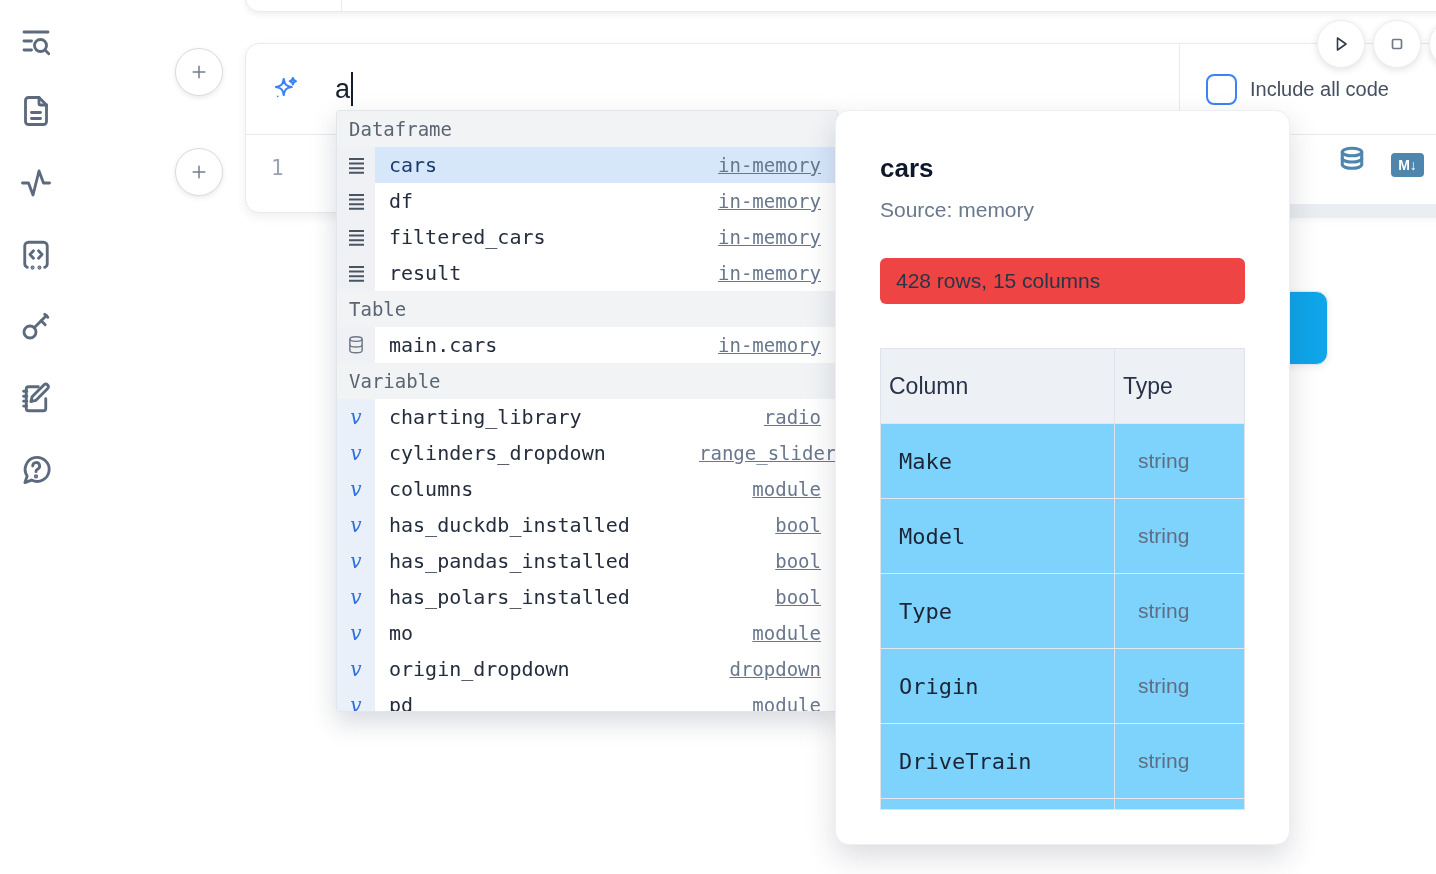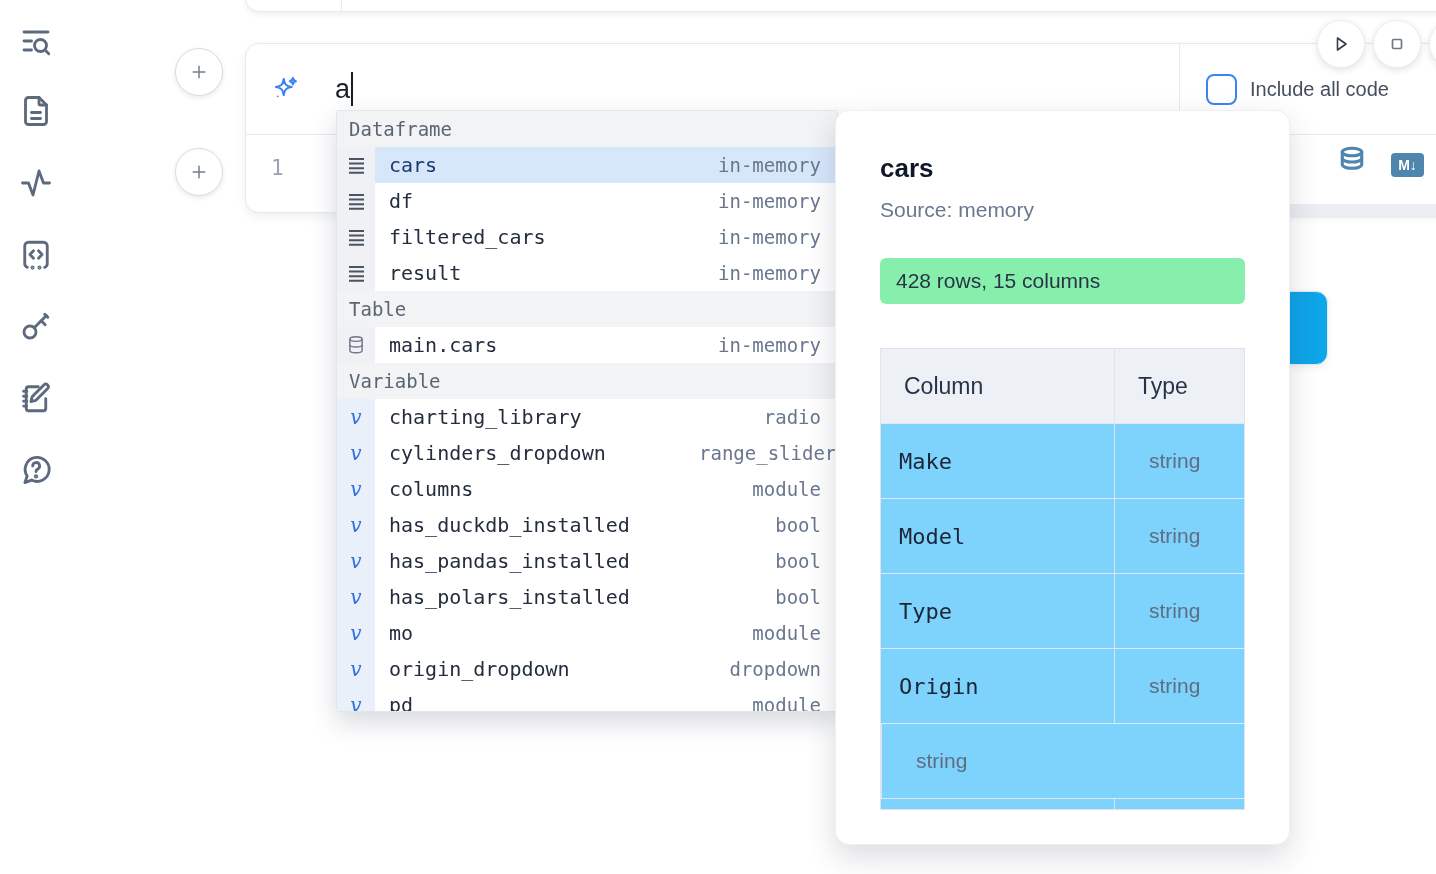--- a/index.html
+++ b/index.html
@@ -61,49 +61,49 @@
   .dd-header{height:36px;flex:none;background:#f1f3f5;color:#5a6574;font-family:"DejaVu Sans Mono",monospace;
              font-size:19px;line-height:36px;padding-left:12px;}
   .dd-item{height:36px;flex:none;display:flex;cursor:pointer;}
   .dd-gutter{width:38px;flex:none;display:flex;align-items:center;justify-content:center;background:#f0f1f4;}
   .dd-item.var .dd-gutter{background:#e9f0fa;}
   .dd-content{flex:1;display:flex;align-items:center;padding:0 16px 0 14px;min-width:0;}
   .dd-item.selected .dd-content{background:#d7e7fa;}
   .dd-label{font-family:"DejaVu Sans Mono",monospace;font-size:20px;color:#242d3d;white-space:pre;flex:none;}
   .dd-item.selected .dd-label{color:#1d3a6d;}
   .dd-type{margin-left:auto;width:122px;flex:none;text-align:right;font-family:"DejaVu Sans Mono",monospace;
-           font-size:19px;color:#68778e;white-space:pre;}
+           font-size:19px;color:#68778e;white-space:pre;text-decoration:underline;}
   .rows-glyph{width:21px;height:20px;color:#4a5563;}
   .dbmini-glyph{width:18px;height:20px;color:#6e7787;}
   .var-glyph{font-family:"DejaVu Serif",serif;font-style:italic;font-size:20px;color:#2e6fe0;}
 
   
   .ai-button{position:absolute;left:1200px;top:291px;width:126px;height:72px;background:#0ea5e9;
              border:1px solid #e5e8ee;border-radius:12px;box-shadow:0 2px 7px rgba(40,50,70,.09);
              z-index:25;cursor:pointer;}
   .ai-button span{position:absolute;left:54px;top:21px;font-size:23px;font-weight:bold;color:#3b4456;}
 
   
   .popup{position:absolute;left:835px;top:110px;width:455px;height:735px;background:#fff;
          border:1px solid #edeff3;border-radius:14px;box-shadow:0 12px 30px rgba(30,40,65,.16);
          z-index:30;box-sizing:border-box;padding:42px 44px 0 44px;}
   .pv-title{font-size:26px;font-weight:bold;color:#0f172a;}
   .pv-source{margin-top:14px;font-size:21px;color:#68788e;}
-  .pv-badge{margin-top:36px;height:46px;background:#86efac;border-radius:6px;display:flex;
+  .pv-badge{margin-top:36px;height:46px;background:#ef4444;border-radius:6px;display:flex;
             align-items:center;padding-left:16px;font-size:21px;color:#293447;}
   .pv-tablewrap{margin-top:44px;height:462px;overflow:hidden;border:1px solid #dfe4ec;box-sizing:border-box;}
   .pt-hrow{display:flex;height:74px;background:#edf1f6;}
-  .pt-hcell{display:flex;align-items:center;padding-left:23px;box-sizing:border-box;
+  .pt-hcell{display:flex;align-items:center;padding-left:8px;box-sizing:border-box;
             font-size:23px;color:#283349;text-align:center;}
   .pt-hcell.c1{width:233px;flex:none;}
   .pt-hcell.c2{flex:1;border-left:1px solid #dfe4ec;}
   .pt-row{display:flex;height:74px;background:#7dd3fc;border-top:1px solid #e2e7ef;}
   .pt-col{width:233px;flex:none;display:flex;align-items:center;padding-left:18px;box-sizing:border-box;
           font-family:"DejaVu Sans Mono",monospace;font-size:22px;color:#1b2535;}
-  .pt-type{flex:1;border-left:1px solid #dfe4ec;display:flex;align-items:center;padding-left:34px;
+  .pt-type{flex:1;border-left:1px solid #dfe4ec;display:flex;align-items:center;padding-left:23px;
            box-sizing:border-box;font-size:21px;color:#5f6d82;}
 </style>
 </head>
 <body>
 
 <div class="sidebar">
   <div class="side-icon" style="top:23px">
     <svg viewBox="0 0 24 24" fill="none" stroke="currentColor" stroke-width="1.9" stroke-linecap="round" stroke-linejoin="round">
       <path d="M4 6h16"></path>
         <path d="M4 12h5"></path>
@@ -394,20 +394,21 @@
         </div>
         <div class="pt-row">
           <div class="pt-col">Type</div>
           <div class="pt-type">string</div>
         </div>
         <div class="pt-row">
           <div class="pt-col">Origin</div>
           <div class="pt-type">string</div>
         </div>
         <div class="pt-row">
+          <div class="pt-col">DriveTrain</div>
           <div class="pt-type">string</div>
         </div>
         <div class="pt-row">
           <div class="pt-col"></div>
           <div class="pt-type"></div>
         </div>
       </div>
   </div>
 </div>
 

